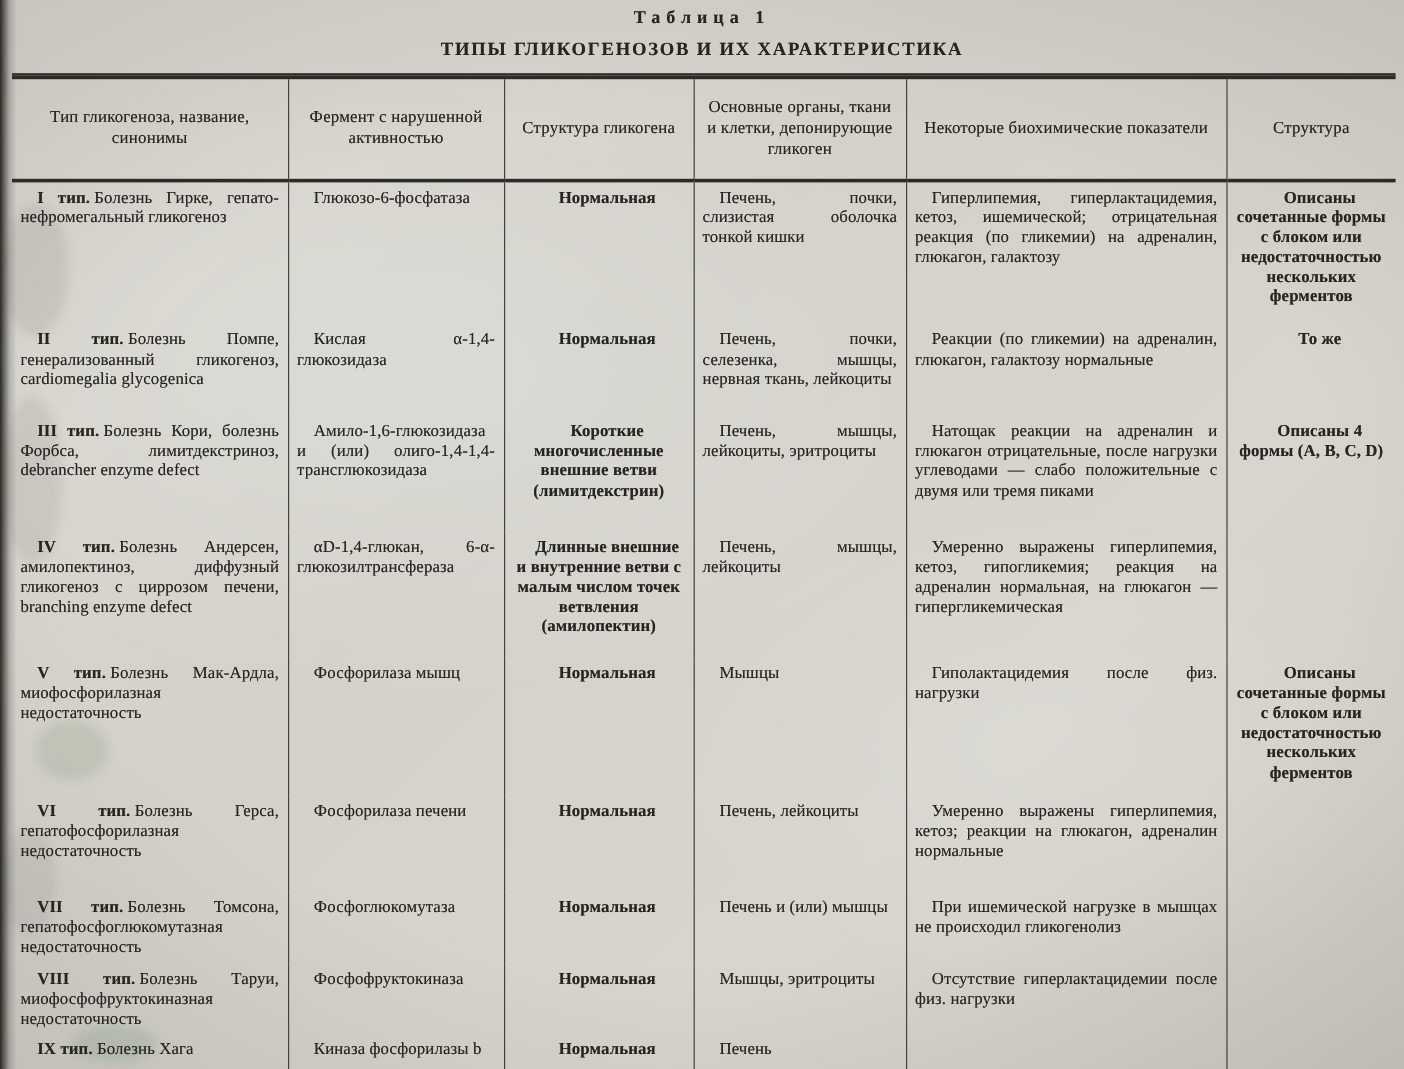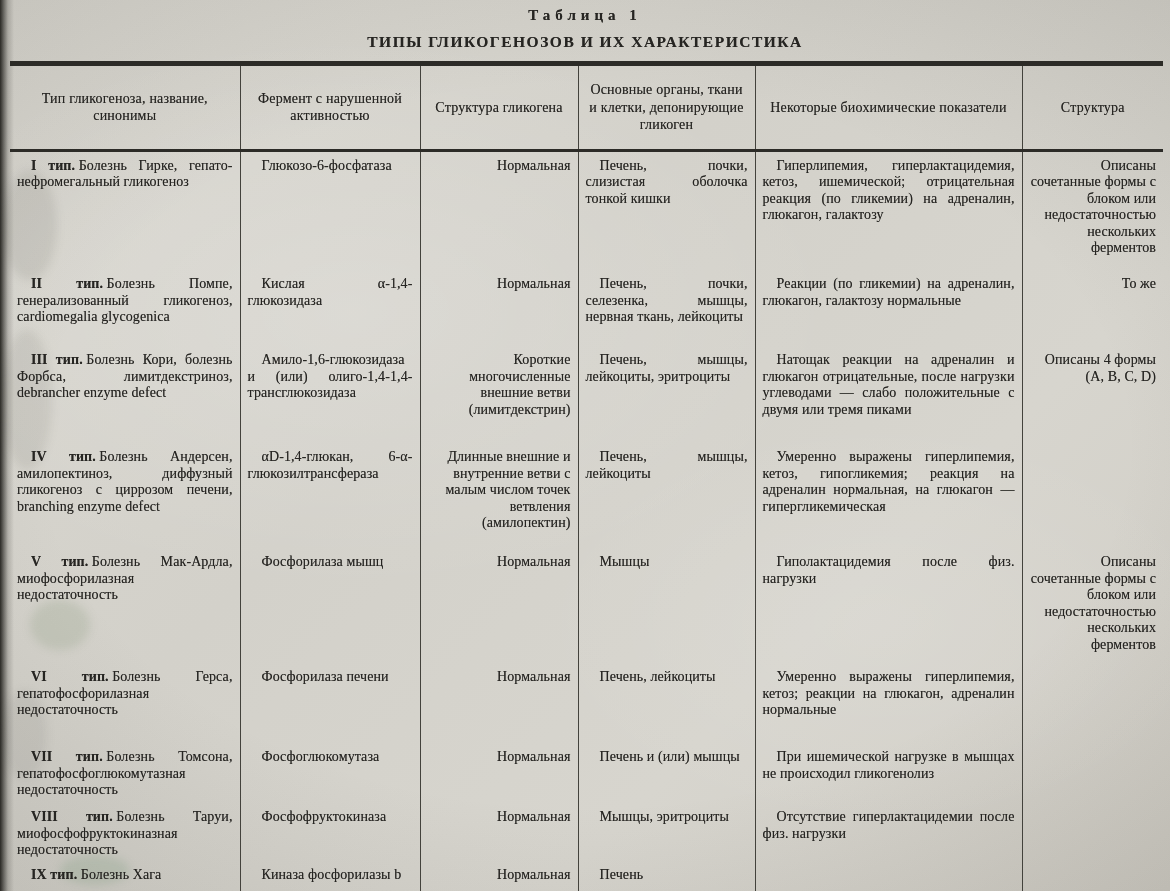--- a/index.html
+++ b/index.html
@@ -62,21 +62,21 @@
     line-height:1.25; letter-spacing:0.2px;
   }
   .glyc th, .glyc td{ border-right:1px solid #43423c; box-sizing:border-box; }
   .glyc th:last-child, .glyc td:last-child{ border-right:none; }
 
   .glyc td{
     vertical-align:top; padding:6px 7px 2px 7px;
     line-height:1.18; letter-spacing:0.1px;
   }
   .glyc td p{ margin:0; text-indent:14px; text-align:justify; }
-  .glyc td.col-note p, .glyc td.col-structure p{ text-align:right; }
+  .glyc td.col-note p, .glyc td.col-structure p{ text-align:center;font-weight:bold; }
   .glyc td p b{ margin-right:0.25em;font-family:Liberation Serif, serif; }
 
   tr.r1{height:120px;} tr.r2{height:76px;} tr.r3{height:97px;}
   tr.r4{height:105px;} tr.r5{height:115px;} tr.r6{height:80px;margin-top:40px;}
   tr.r7{height:60px;} tr.r8{height:50px;} tr.r9{height:70px;}
 
   
   .glyc, .titles{ text-shadow:0 0 0.5px rgba(38,37,34,0.55); }
 </style>
 </head>

